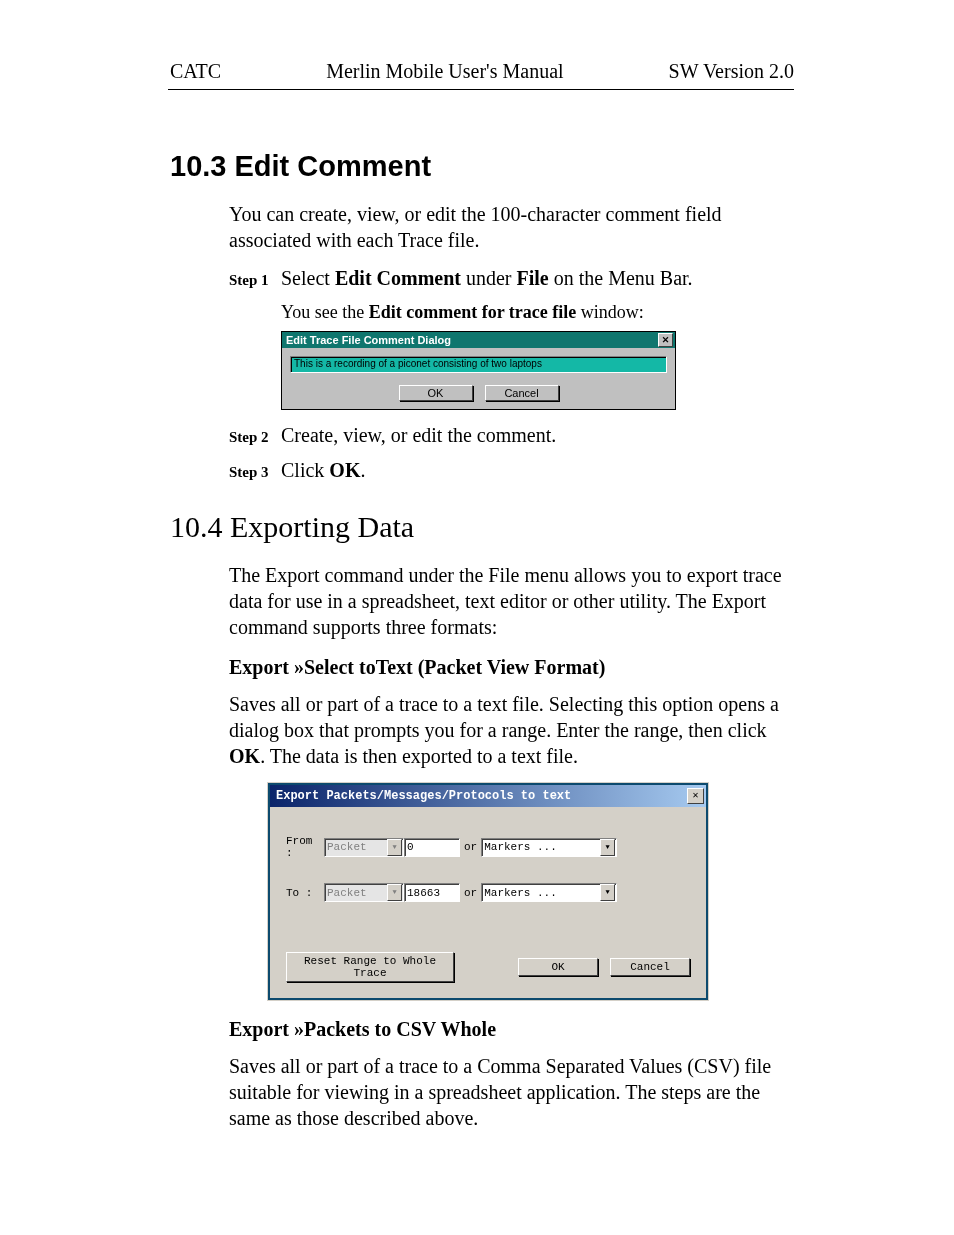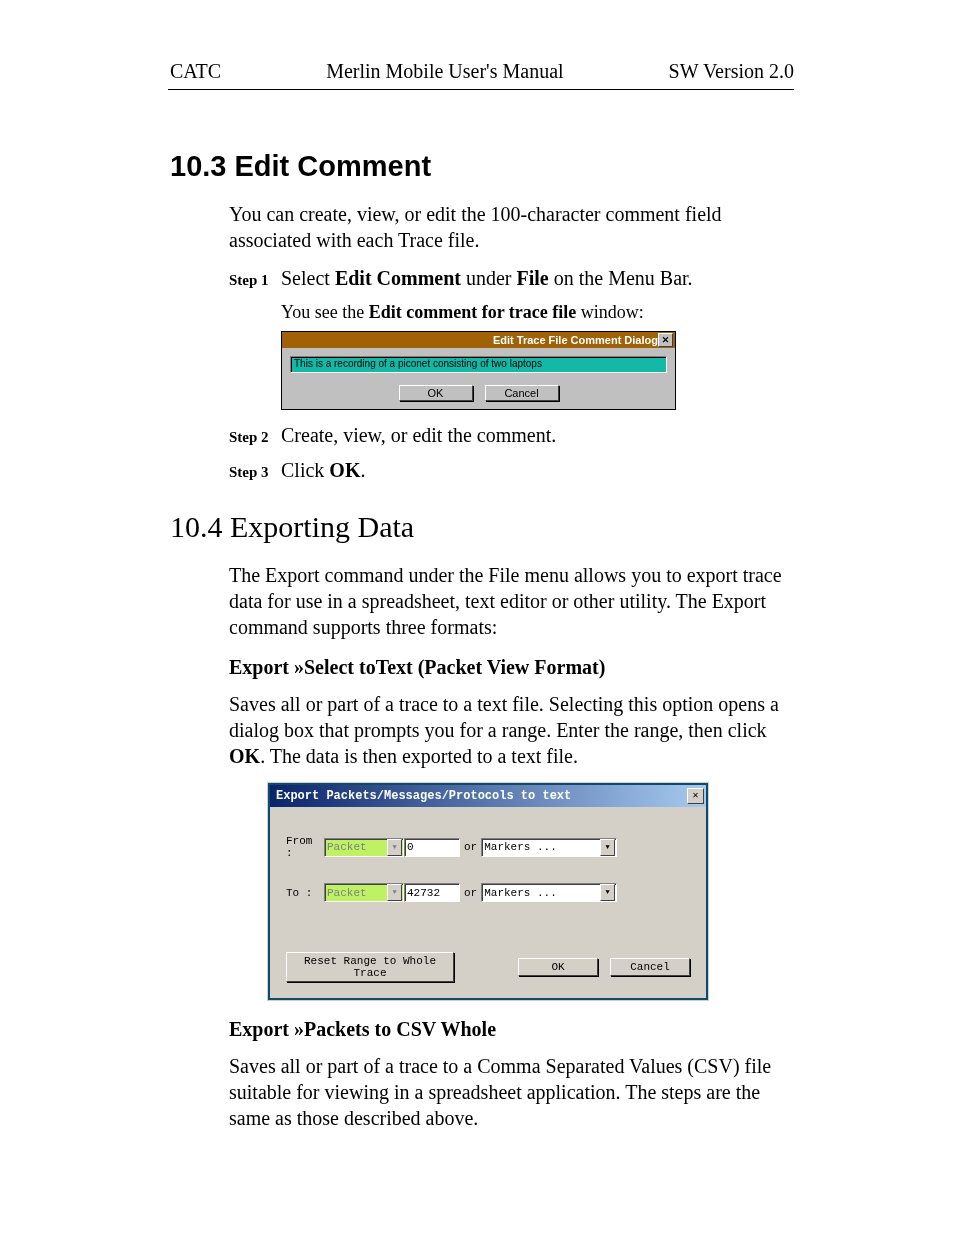--- a/index.html
+++ b/index.html
@@ -11,36 +11,36 @@
 .body-text{font-size:20px;line-height:1.3;margin:0 160px 14px 229px}
 .step-row{display:flex;margin:0 160px 12px 229px;font-size:20px;align-items:baseline}
 .step-label{font-family:"Times New Roman",serif;font-weight:bold;font-size:15px;width:52px;flex-shrink:0}
 .step-text{font-size:20px}
 .bold{font-weight:bold}
 .sub-indented{font-size:18px;margin:8px 0 8px 281px}
 .subhead{font-weight:bold;font-size:20px;margin:16px 160px 12px 229px}
 
 
 .dlg1{margin:6px 0 14px 281px;width:393px;border:1px solid #000;background:#c0c0c0;font-family:Tahoma,Arial,sans-serif;font-size:11px}
-.dlg1-title{background:#a16207;color:#fff;display:flex;justify-content:flex-end;align-items:center;padding:1px 2px 1px 4px;font-weight:bold}
+.dlg1-title{background:#0f766e;color:#fff;display:flex;justify-content:space-between;align-items:center;padding:1px 2px 1px 4px;font-weight:bold}
 .dlg1-close{background:#c0c0c0;color:#000;width:13px;height:12px;font-size:9px;line-height:12px;text-align:center;font-family:Arial,sans-serif;font-weight:bold;border:1px solid #fff;border-right-color:#404040;border-bottom-color:#404040}
 .dlg1-body{padding:8px}
 .dlg1-input{background:#14b8a6;border:1px solid #808080;border-right-color:#fff;border-bottom-color:#fff;padding:1px 3px;height:13px;font-size:10px;box-shadow:inset 1px 1px 0 #000}
 .dlg1-btns{display:flex;justify-content:center;gap:12px;padding:4px 0 8px}
 .dlg1-btn{background:#c0c0c0;border:1px solid #fff;border-right-color:#404040;border-bottom-color:#404040;box-shadow:1px 1px 0 #000;width:72px;text-align:center;padding:1px 0;font-size:11px}
 
 
 .dlg2{margin:10px 0 18px 268px;width:436px;background:#d4d0c8;font-family:Liberation Mono, monospace;font-size:11px;border:2px solid #0c4a6e;box-shadow:0 0 0 1px #d4d0c8}
 .dlg2-title{background:linear-gradient(to right,#0a246a 0%,#a6caf0 100%);color:#fff;font-weight:bold;padding:3px 2px 3px 6px;display:flex;justify-content:space-between;align-items:center;font-size:12px}
 .dlg2-close{background:#d4d0c8;color:#000;width:15px;height:14px;font-size:10px;line-height:13px;text-align:center;font-weight:bold;border:1px solid #fff;border-right-color:#404040;border-bottom-color:#404040}
 .dlg2-body{padding:28px 16px 16px}
 .dlg2-row{display:flex;align-items:center;margin-bottom:24px}
 .dlg2-lbl{width:38px;color:#000}
 .dlg2-sel,.dlg2-fld{background:#fff;border:1px solid #808080;border-right-color:#fff;border-bottom-color:#fff;box-shadow:inset 1px 1px 0 #404040;height:17px;display:flex;align-items:center;padding:0 2px;font-size:11px}
-.dlg2-sel.dis{background:#bef264;color:#808080}
+.dlg2-sel.dis{background:#e5e5e5;color:#808080}
 .dlg2-sel{width:74px;justify-content:space-between}
 .dlg2-fld{width:50px}
 .dlg2-sel-wide{width:130px;justify-content:space-between}
 .dlg2-arrow{width:13px;height:15px;background:#d4d0c8;border:1px solid #fff;border-right-color:#404040;border-bottom-color:#404040;margin:-1px -1px -1px 0;font-size:7px;line-height:15px;text-align:center;color:#000}
 .dlg2-arrow.dis{color:#808080}
 .dlg2-or{margin:0 4px}
 .dlg2-footer{padding:10px 16px 16px;display:flex;justify-content:space-between;align-items:center}
 .dlg2-btn{background:#d4d0c8;border:1px solid #fff;border-right-color:#404040;border-bottom-color:#404040;box-shadow:1px 1px 0 #000;padding:2px 8px;font-size:11px;text-align:center}
 .dlg2-btn.wide{width:150px}
 .dlg2-ok-cancel{display:flex;gap:12px}
@@ -122,21 +122,21 @@
           <span>Markers ...</span>
           <span class="dlg2-arrow">▼</span>
         </div>
       </div>
       <div class="dlg2-row">
         <span class="dlg2-lbl">To :</span>
         <div class="dlg2-sel dis">
           <span>Packet</span>
           <span class="dlg2-arrow dis">▼</span>
         </div>
-        <div class="dlg2-fld">42732</div>
+        <div class="dlg2-fld">18663</div>
         <span class="dlg2-or">or</span>
         <div class="dlg2-sel dlg2-sel-wide">
           <span>Markers ...</span>
           <span class="dlg2-arrow">▼</span>
         </div>
       </div>
     </div>
     <div class="dlg2-footer">
       <div class="dlg2-btn wide">Reset Range to Whole Trace</div>
       <div class="dlg2-ok-cancel">

